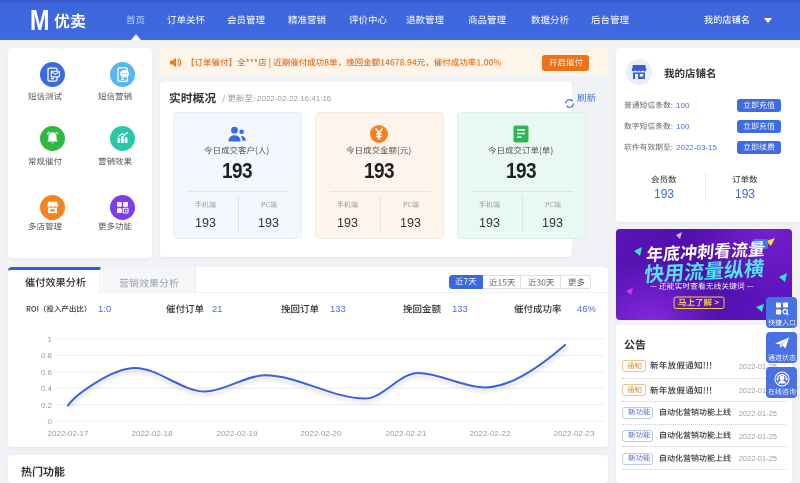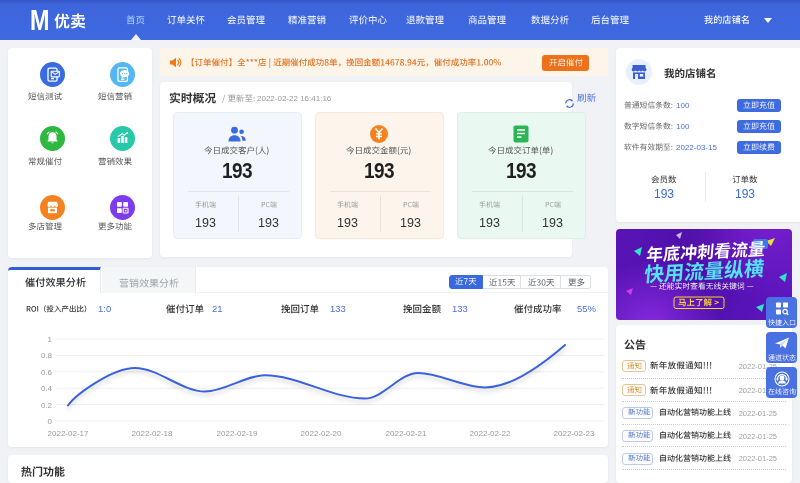--- a/index.html
+++ b/index.html
@@ -248,21 +248,21 @@
         <span style="width:38px;"></span>
         <span style="width:39.5px;"></span>
         <span style="width:30.5px;"></span>
       </div>
   </div>
   <div id="stats">
     <b style="position:absolute;left:90px;">1:0</b>
     <b style="position:absolute;left:204px;">21</b>
     <b style="position:absolute;left:322px;">133</b>
     <b style="position:absolute;left:444px;">133</b>
-    <b style="position:absolute;left:569px;">55%</b>
+    <b style="position:absolute;left:569px;">46%</b>
   </div>
   <svg width="600" height="130" style="position:absolute;left:0;top:50px;" viewBox="0 0 600 130">
     <g stroke="#eeeeee" stroke-width="1">
       <line x1="48" y1="22" x2="596" y2="22"></line>
       <line x1="48" y1="38.4" x2="596" y2="38.4"></line>
       <line x1="48" y1="54.8" x2="596" y2="54.8"></line>
       <line x1="48" y1="71.2" x2="596" y2="71.2"></line>
       <line x1="48" y1="87.6" x2="596" y2="87.6"></line>
       <line x1="48" y1="104" x2="596" y2="104"></line>
     </g>

